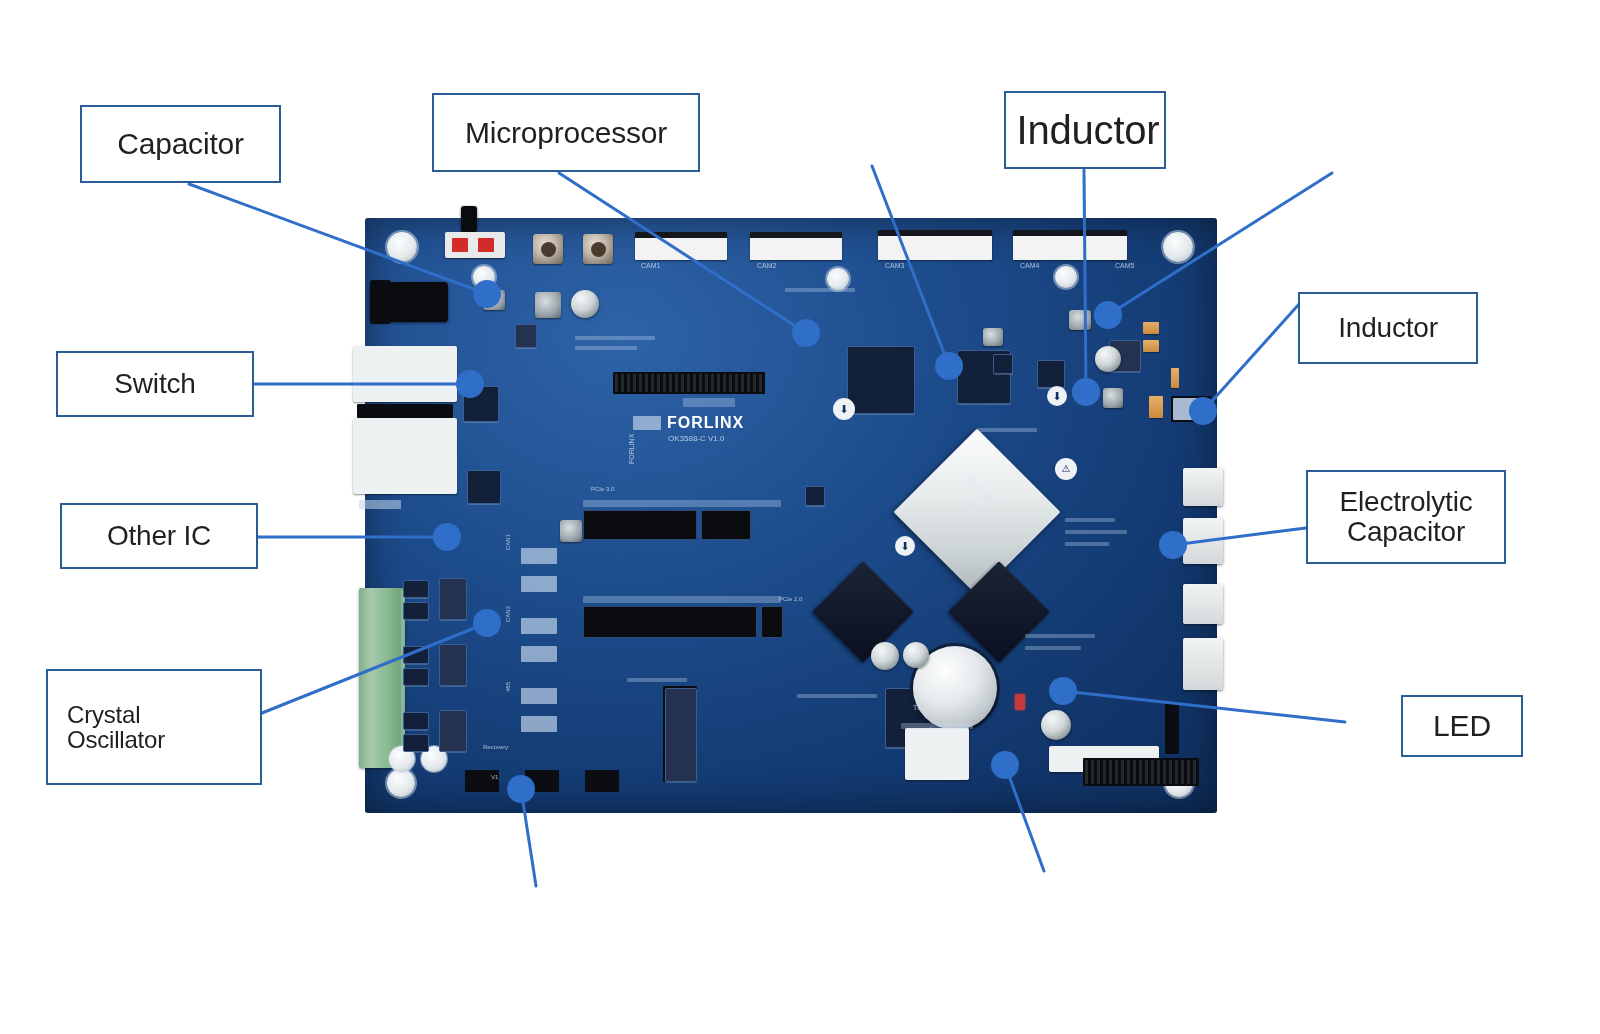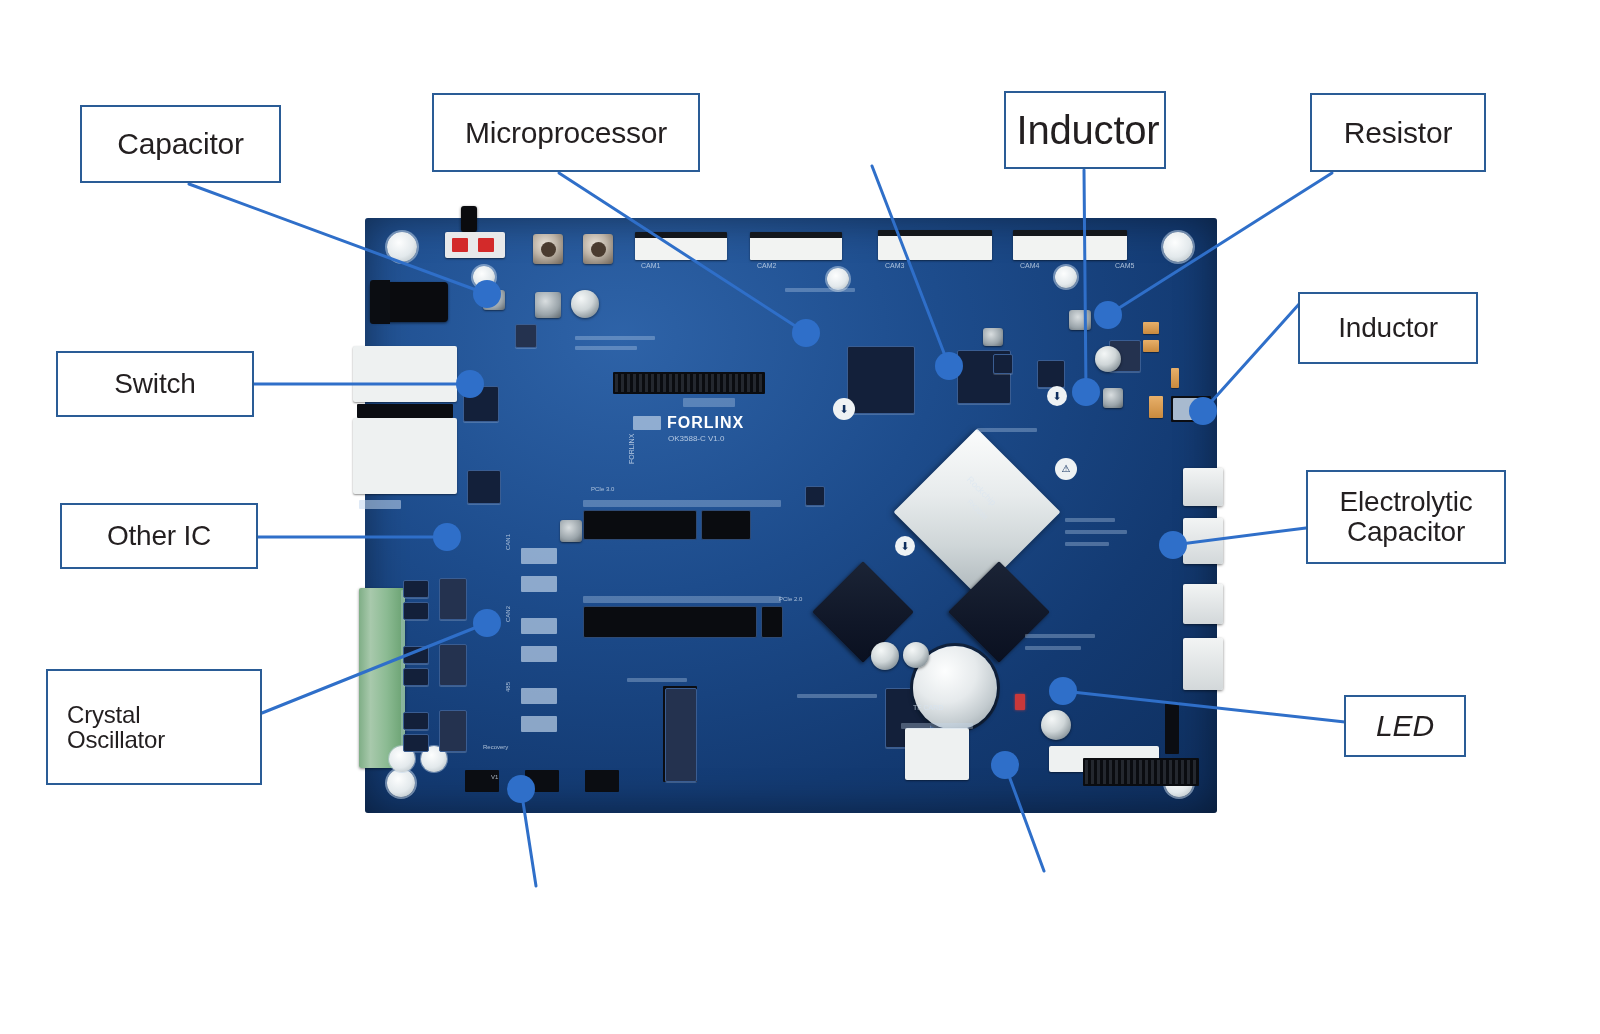--- a/index.html
+++ b/index.html
@@ -314,28 +314,27 @@
   <div class="dot" style="left:433px;top:523px;width:28px;height:28px;"></div>
   <div class="dot" style="left:456px;top:370px;width:28px;height:28px;"></div>
 
   <div class="label-box" style="left:80px;top:105px;width:201px;height:78px;font-size:30px;">Capacitor</div>
 
   <div class="label-box" style="left:432px;top:93px;width:268px;height:79px;font-size:30px;">Microprocessor</div>
 
 
   <div class="label-box" style="left:1004px;top:91px;width:162px;height:78px;font-size:40px;padding-left:12px;">Inductor</div>
 
-  <div class="label-box" style="left:1310px;top:93px;width:176px;height:79px;font-size:30px;">Resistor</div>
 
   <div class="label-box" style="left:1298px;top:292px;width:180px;height:72px;font-size:28px;">Inductor</div>
 
   <div class="label-box" style="left:1306px;top:470px;width:200px;height:94px;font-size:28px;">Electrolytic
 Capacitor</div>
 
-  <div class="label-box" style="left:1344px;top:695px;width:122px;height:62px;font-size:30px;font-style:italic;">LED</div>
+  <div class="label-box" style="left:1401px;top:695px;width:122px;height:62px;font-size:30px;">LED</div>
 
 
 
   <div class="label-box" style="left:46px;top:669px;width:216px;height:116px;font-size:24px;text-align:left;justify-content:flex-start;padding-left:19px;">Crystal
 Oscillator</div>
 
   <div class="label-box" style="left:60px;top:503px;width:198px;height:66px;font-size:28px;">Other IC</div>
 
   <div class="label-box" style="left:56px;top:351px;width:198px;height:66px;font-size:28px;">Switch</div>
 

